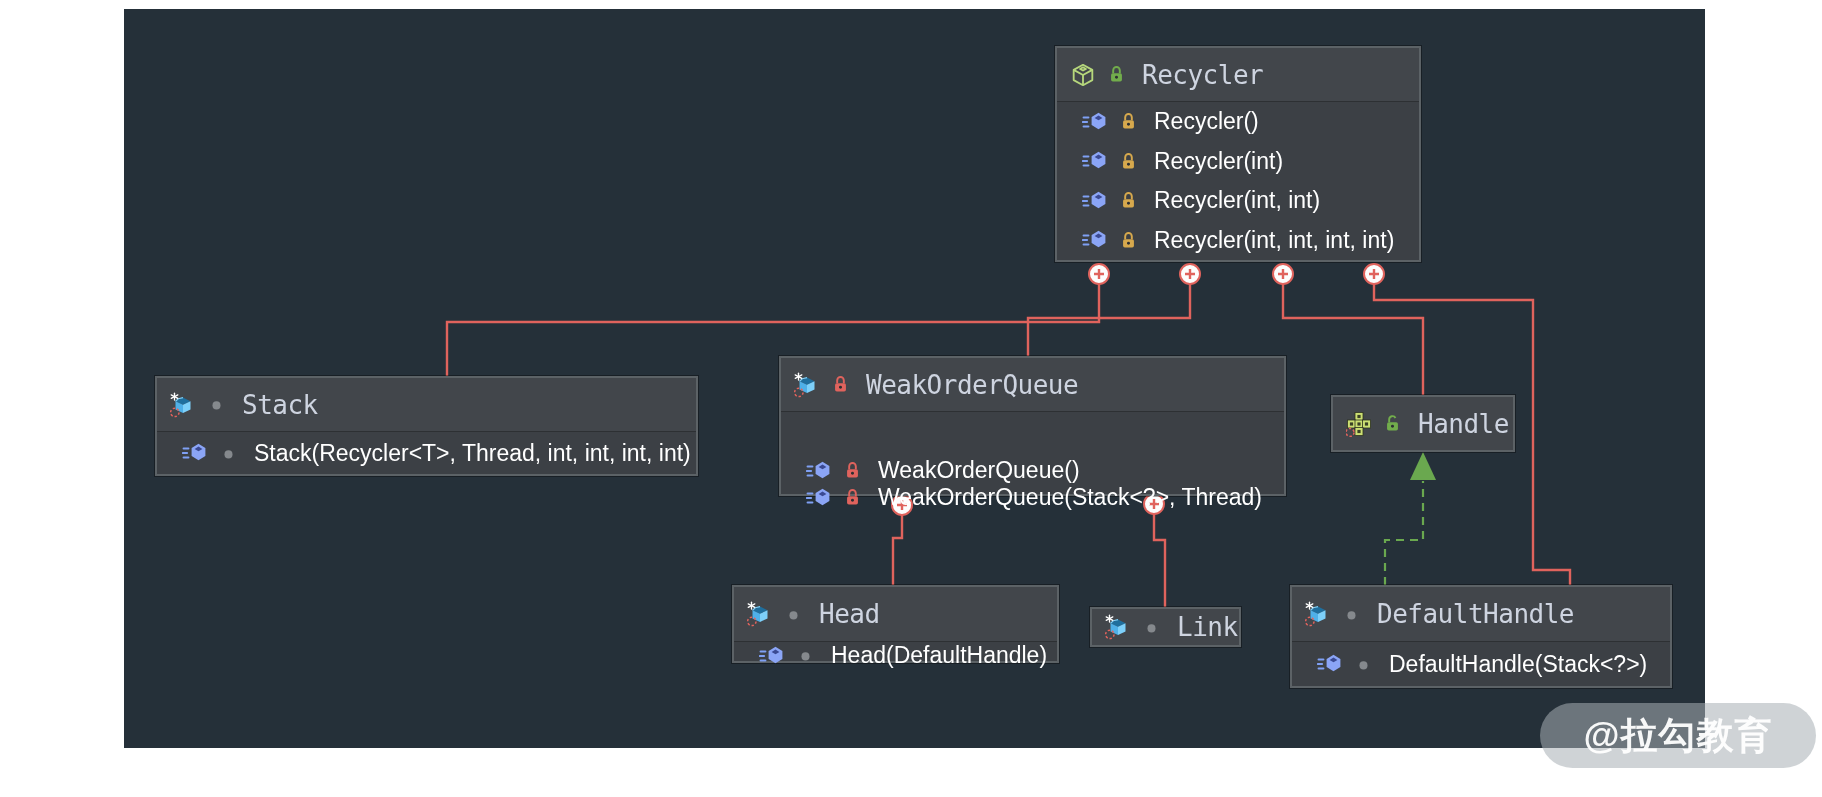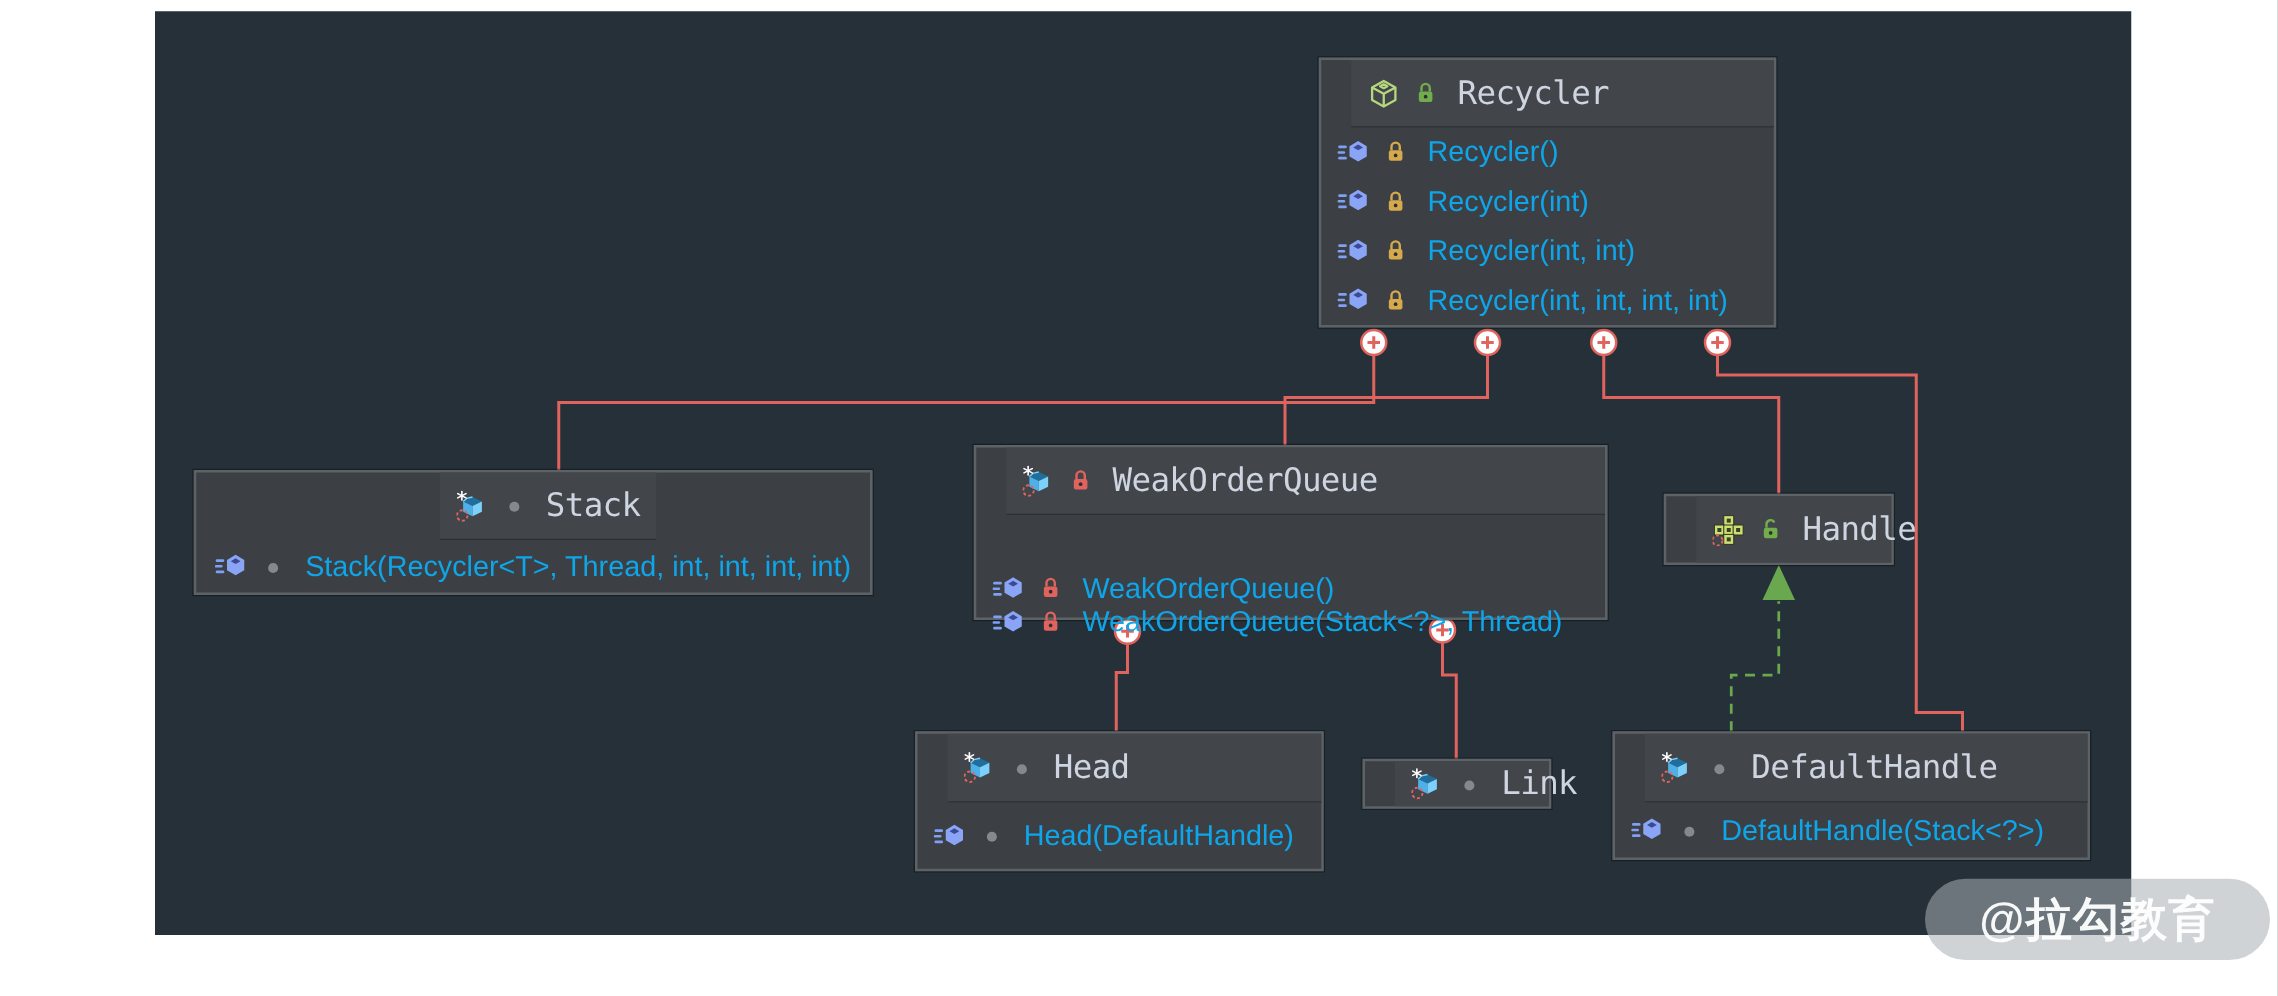--- a/index.html
+++ b/index.html
@@ -13,49 +13,49 @@
   .uml-box {
     position:absolute; box-sizing:border-box;
     background:#3c4045; border:2px solid #5c6266;
     box-shadow:0 0 0 1px rgba(0,0,0,.35);
     display:flex; flex-direction:column;
   }
   .uml-title {
     display:flex; align-items:center; gap:10px; padding:0 13px;
     background:#42464b; border-bottom:1px solid #2d3033;
     font-family:"DejaVu Sans Mono", monospace; font-size:26px; letter-spacing:-0.5px;
-    color:#ced4e0; flex:none;margin-left:24px;
+    color:#ced4e0; flex:none;
   }
   .uml-title.fill { flex:1; border-bottom:none; }
   .t-h53 { height:53px; } .t-h54 { height:54px; }
   .uml-members { display:flex; flex-direction:column; flex:1; }
   .uml-row {
-    flex:1; display:flex; align-items:center; gap:10px; padding:0 13px;
-    font-size:23px; color:#0ea5e9; white-space:nowrap;
+    flex:1; display:flex; align-items:center; gap:10px; padding:0 25px;
+    font-size:23px; color:#ffffff; white-space:nowrap;
   }
   .uml-row .label, .uml-title .label { margin-left:5px; }
   .icon { width:26px; height:26px; flex:none; }
   .icon-sm { width:21px; height:21px; flex:none; }
   .lock-yellow { color:#d7a94d; }
   .lock-red { color:#e0635d; }
   .lock-green { color:#72ad4c; }
 
   .watermark {
     position:absolute; left:1540px; top:703px; width:276px; height:65px;
     border-radius:33px; background:rgba(168,174,180,.55);
     display:flex; align-items:center; justify-content:center;
     font-size:37px; font-weight:bold; color:rgba(255,255,255,.95);
     letter-spacing:1px;
   }
 
   
   #box-recycler      { left:1055px; top:46px;  width:366px; height:216px; }
-  #box-stack         { left:155px;  top:376px; width:543px; height:100px;align-items:center; }
+  #box-stack         { left:155px;  top:376px; width:543px; height:100px; }
   #box-woq           { left:779px;  top:356px; width:507px; height:140px;gap:45px; }
-  #box-head          { left:732px;  top:585px; width:327px; height:112px; }
+  #box-head          { left:732px;  top:585px; width:327px; height:78px; }
   #box-link          { left:1090px; top:607px; width:151px; height:40px;  }
   #box-handle        { left:1331px; top:395px; width:184px; height:57px;  }
   #box-defaulthandle { left:1290px; top:585px; width:382px; height:103px; }
 </style>
 </head>
 <body>
 
 <div class="stage">
 
   <svg width="0" height="0" style="position:absolute" aria-hidden="true">

